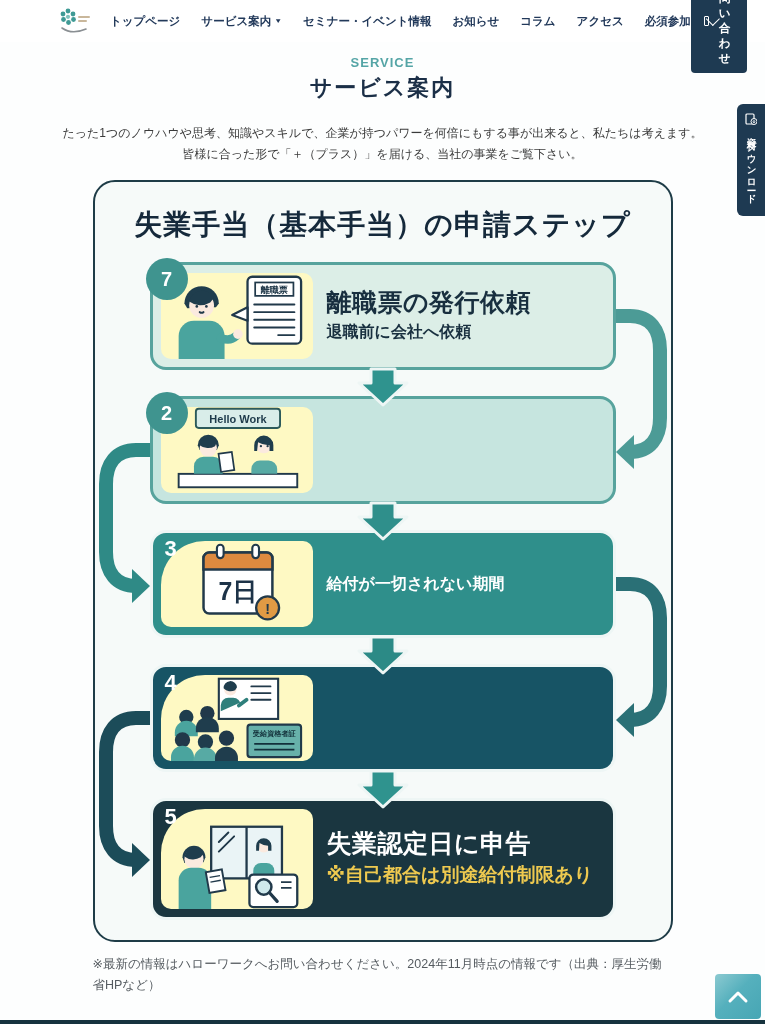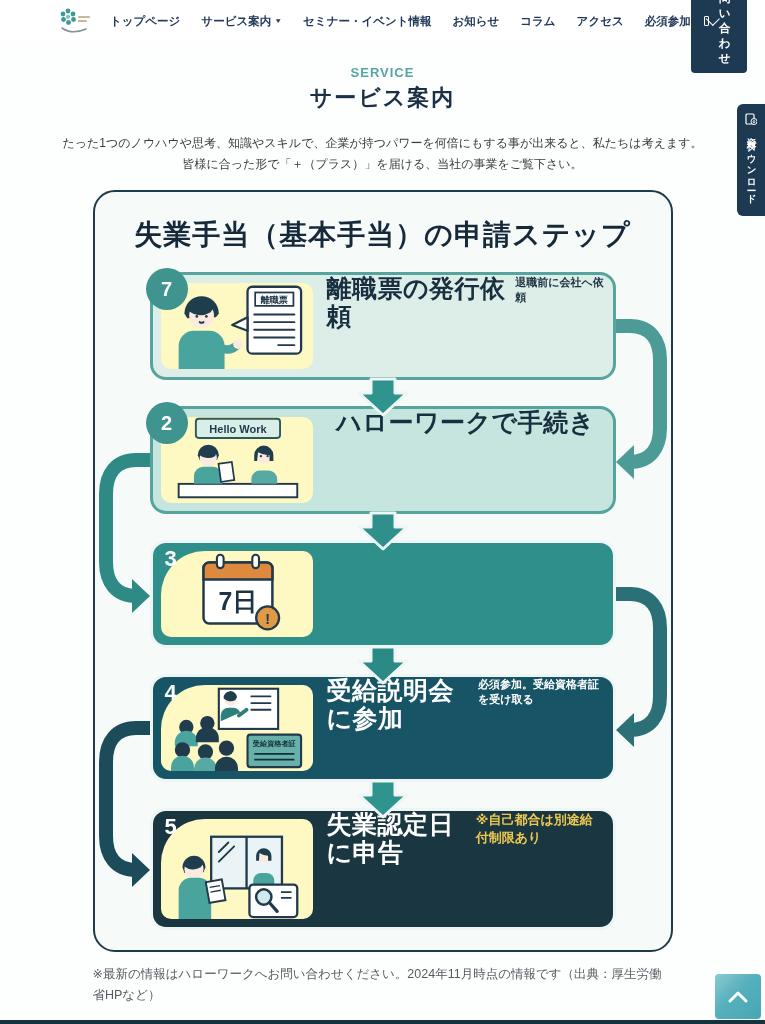--- a/index.html
+++ b/index.html
@@ -11,35 +11,35 @@
   .header { position:absolute; top:0; left:0; right:0; height:42px; display:flex; align-items:center; padding:0 56px 0 58px; background:#ffffff; }
   .logo { width:36px; height:30px; flex:0 0 auto; }
   .nav { display:flex; gap:21px; margin-left:16px; align-items:center; }
   .nav a { text-decoration:none; color:#22395a; font-size:11.5px; font-weight:700; white-space:nowrap; display:flex; align-items:center; gap:3px; }
   .chev { font-size:8px; color:#22395a; transform:scaleY(0.8); }
   .contact-btn { margin-left:auto; background:#1e3a52; color:#ffffff; border:none; border-radius:4px; font-size:11.5px; font-weight:700; padding:7px 13px; display:flex; align-items:center; gap:6px; cursor:pointer; font-family:inherit; }
   .mail-ic { width:13px; height:10px; border:1.4px solid #fff; border-radius:1px; position:relative; display:inline-block; }
   .mail-ic::after { content:""; position:absolute; left:0; top:-1px; width:9px; height:9px; border-right:1.4px solid #fff; border-bottom:1.4px solid #fff; transform:rotate(45deg) translate(0.5px,-3.5px); transform-origin:center; }
 
   
-  .eyebrow { margin-top:23px; text-align:center; color:#55a5a6; font-size:13px; font-weight:700; letter-spacing:1px; }
+  .eyebrow { margin-top:13px; text-align:center; color:#55a5a6; font-size:13px; font-weight:700; letter-spacing:1px; }
   .sec-title { margin-top:3px; text-align:center; color:#1b2f47; font-size:22px; font-weight:800; letter-spacing:2px; }
   .desc { margin-top:20px; text-align:center; color:#3a3a3a; font-size:12px; line-height:1.75; font-weight:500; }
 
   
   .card { position:relative; width:580px; height:762px; margin:15px auto 4px; background:#f6faf9; border:2.5px solid #1e3c47; border-radius:22px; }
   .card-title { margin-top:24px; text-align:center; color:#15293b; font-size:28px; font-weight:900; letter-spacing:1px; }
 
   .step { position:absolute; left:55px; width:466px; height:108px; border-radius:16px; z-index:2; }
   .step .panel { position:absolute; left:8px; top:8px; bottom:8px; width:152px; background:#fef9c3; border-radius:10px; overflow:hidden; display:flex; align-items:flex-end; justify-content:center; }
   .step .panel svg { width:146px; height:88px; }
-  .step .txt { position:absolute; left:174px; right:8px; top:0; bottom:0; display:flex; flex-direction:row; justify-content:center; gap:5px; }
+  .step .txt { position:absolute; left:174px; right:8px; top:0; bottom:0; display:flex; flex-direction:column; justify-content:center; gap:5px; }
   .step .t1 { font-size:25px; font-weight:900; letter-spacing:0.5px; line-height:1.1; }
-  .step .t2 { font-size:11px; font-weight:700; }
-  .step .t3 { font-size:13px; font-weight:800; color:#eec94f; }
+  .step .t2 { font-size:16px; font-weight:700; }
+  .step .t3 { font-size:19px; font-weight:800; color:#eec94f; }
 
   .step-1 { top:80px;  background:#dceee7; border:3px solid #57a39d; }
   .step-2 { top:214px; background:#c6e5df; border:3px solid #57a39d; }
   .step-3 { top:348px; background:#2f8f8b; border:3px solid #eef6f5; }
   .step-4 { top:482px; background:#175465; border:3px solid #eef6f5; }
   .step-5 { top:616px; height:122px; background:#1a3640; border:3px solid #eef6f5; }
   .step-1 .t1,.step-2 .t1,.step-1 .t2,.step-2 .t2 { color:#182f3f; }
   .step-3 .t1,.step-4 .t1,.step-5 .t1,.step-3 .t2,.step-4 .t2,.step-5 .t2 { color:#ffffff; }
   .step-3 .panel,.step-4 .panel,.step-5 .panel { border-top-left-radius:44px; }
 
@@ -175,38 +175,38 @@
               <rect x="57" y="50" width="14" height="19" fill="#ffffff" stroke="#21394a" stroke-width="1.8"></rect>
             </g>
           <circle cx="103" cy="42" r="8.5" fill="#fbeadf"></circle>
           <path d="M93 42 a10 10 0 0 1 20 0 v6 h-4 v-6 a22 22 0 0 1 -12 -3 l-1 9 h-3 z" fill="#1f3d4d"></path>
           <circle cx="100" cy="43" r="1.2" fill="#21394a"></circle>
             <circle cx="107" cy="43" r="1.2" fill="#21394a"></circle>
           <path d="M90 72 v-5 a9 9 0 0 1 9 -9 h9 a9 9 0 0 1 9 9 v5 z" fill="#57aaa4"></path>
         </svg>
       </div>
       <div class="txt">
-        <div class="t1">ハローワークで手続き</div>
       </div>
     </div>
 
     <div class="step step-3">
       <div class="badge-flat">3</div>
       <div class="panel">
         <svg viewBox="0 0 150 92">
           <rect x="40" y="14" width="72" height="64" rx="6" fill="#ffffff" stroke="#21394a" stroke-width="2.6"></rect>
           <path d="M40 20 a6 6 0 0 1 6 -6 h60 a6 6 0 0 1 6 6 v12 h-72 z" fill="#dd8a3f" stroke="#21394a" stroke-width="2.6"></path>
           <rect x="54" y="6" width="7" height="14" rx="3.5" fill="#ffffff" stroke="#21394a" stroke-width="2.2"></rect>
           <rect x="91" y="6" width="7" height="14" rx="3.5" fill="#ffffff" stroke="#21394a" stroke-width="2.2"></rect>
           <text x="76" y="64" text-anchor="middle" font-size="26" font-weight="bold" fill="#1d3348">7日</text>
           <circle cx="107" cy="72" r="12" fill="#e09a44" stroke="#21394a" stroke-width="2.4"></circle>
           <text x="107" y="78" text-anchor="middle" font-size="15" font-weight="bold" fill="#21394a">!</text>
         </svg>
       </div>
       <div class="txt">
+        <div class="t2">給付が一切されない期間</div>
       </div>
     </div>
 
     <div class="step step-4">
       <div class="badge-flat">4</div>
       <div class="panel">
         <svg viewBox="0 0 150 92">
           <rect x="56" y="6" width="62" height="42" fill="#ffffff" stroke="#21394a" stroke-width="2.2"></rect>
           <line x1="90" y1="14" x2="110" y2="14" class="ill-line"></line>
           <line x1="90" y1="21" x2="110" y2="21" class="ill-line"></line>
@@ -226,24 +226,20 @@
               <path d="M30 92 v-2 a11 11 0 0 1 24 0 v2 z" fill="#57aaa4"></path>
             <circle cx="64" cy="68" r="8" fill="#21394a"></circle>
               <path d="M52 92 v-3 a11 11 0 0 1 24 0 v3 z" fill="#1f3d4d"></path>
           </g>
           <rect x="86" y="54" width="56" height="34" rx="3" fill="#67b1aa" stroke="#21394a" stroke-width="2.2"></rect>
           <text x="114" y="66" text-anchor="middle" font-size="7.5" font-weight="bold" fill="#12303a">受給資格者証</text>
           <line x1="93" y1="74" x2="135" y2="74" stroke="#12303a" stroke-width="1.8"></line>
           <line x1="93" y1="80" x2="135" y2="80" stroke="#12303a" stroke-width="1.8"></line>
         </svg>
       </div>
-      <div class="txt">
-        <div class="t1">受給説明会に参加</div>
-        <div class="t2">必須参加。受給資格者証を受け取る</div>
-      </div>
     </div>
 
     <div class="step step-5">
       <div class="badge-flat">5</div>
       <div class="panel">
         <svg viewBox="0 0 150 92">
           <rect x="48" y="6" width="74" height="54" fill="#eaf4f6" stroke="#21394a" stroke-width="2.4"></rect>
           <line x1="85" y1="6" x2="85" y2="60" stroke="#21394a" stroke-width="2.4"></line>
           <line x1="56" y1="22" x2="66" y2="12" class="ill-line"></line>
           <line x1="56" y1="32" x2="72" y2="16" class="ill-line"></line>

